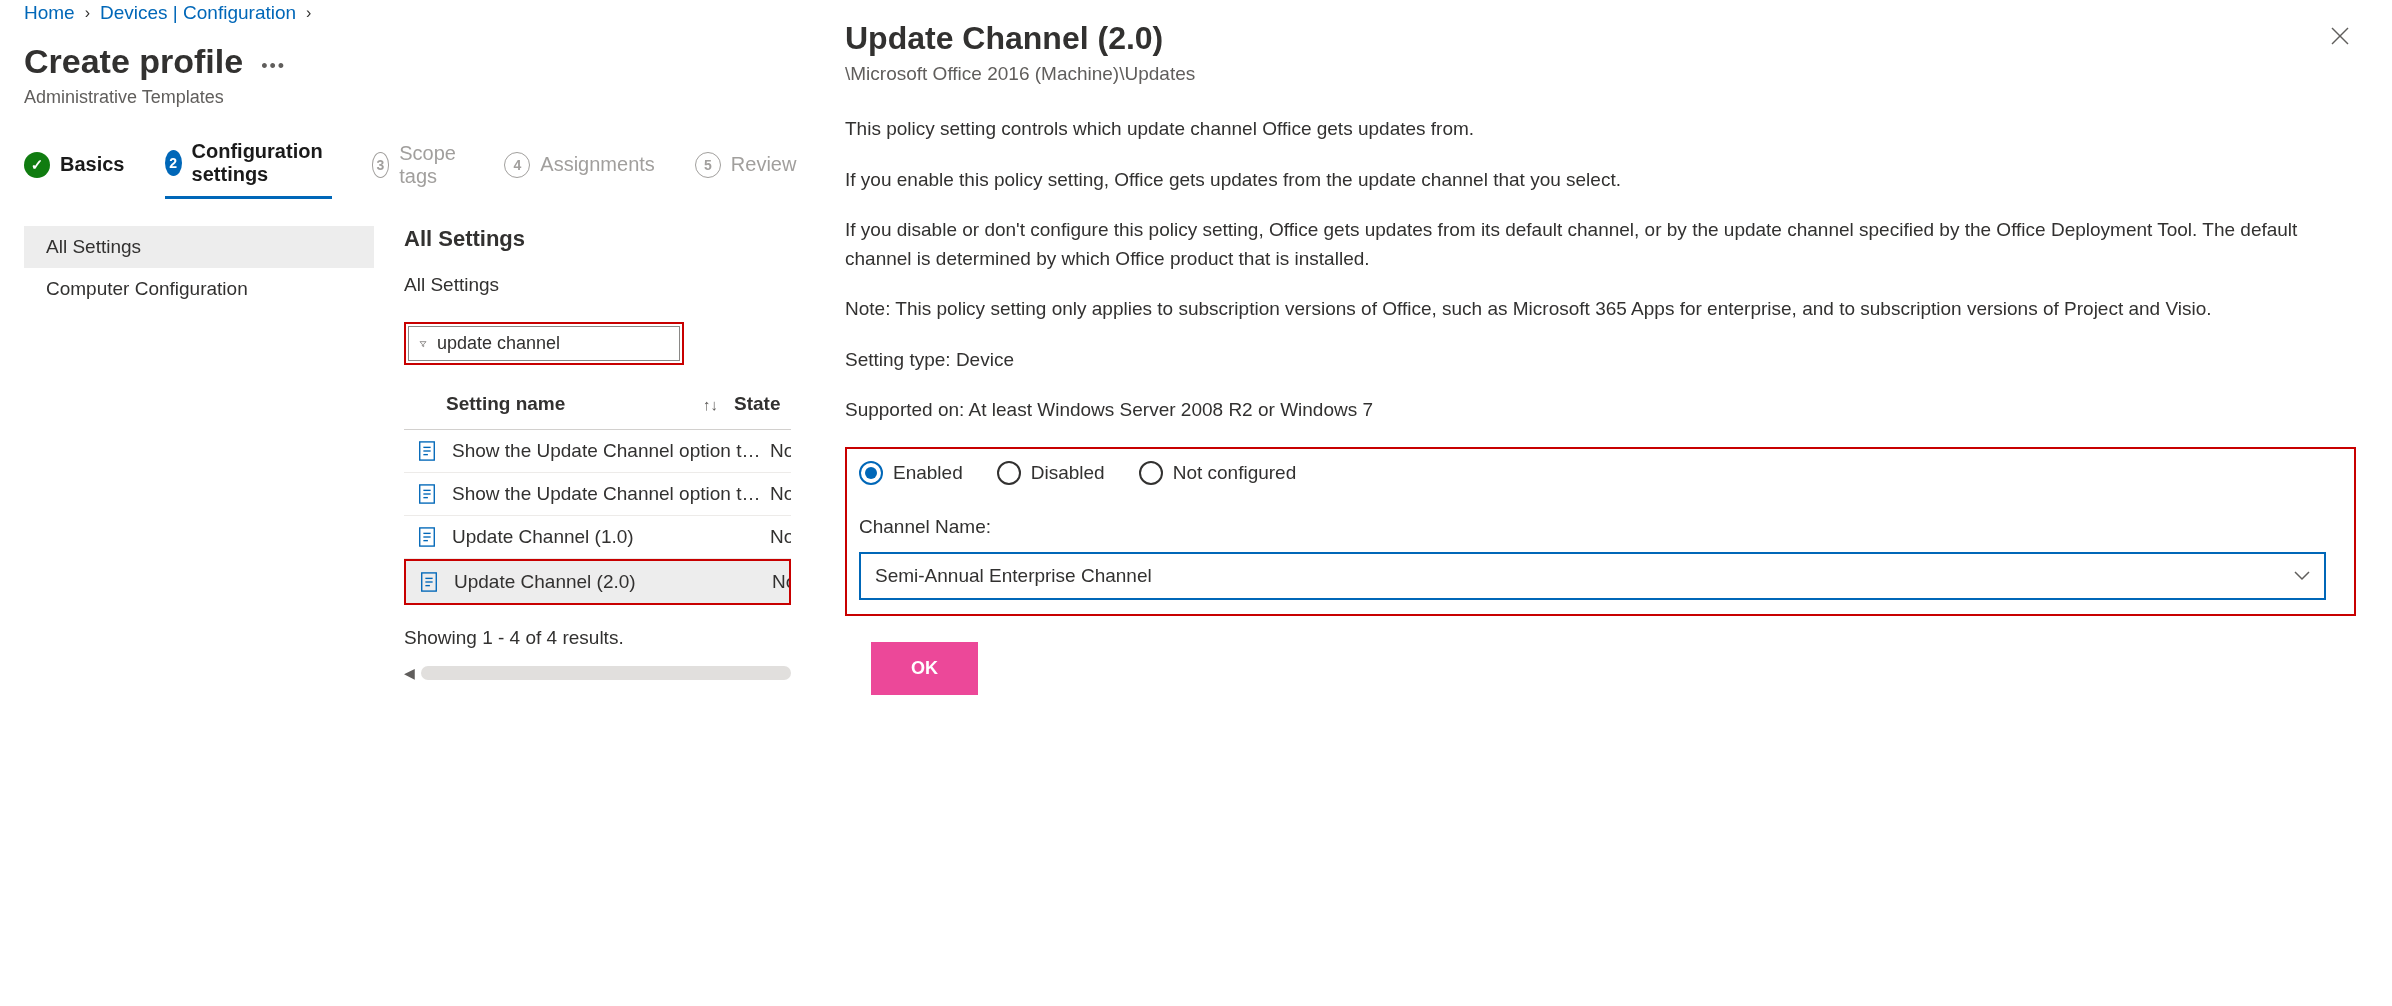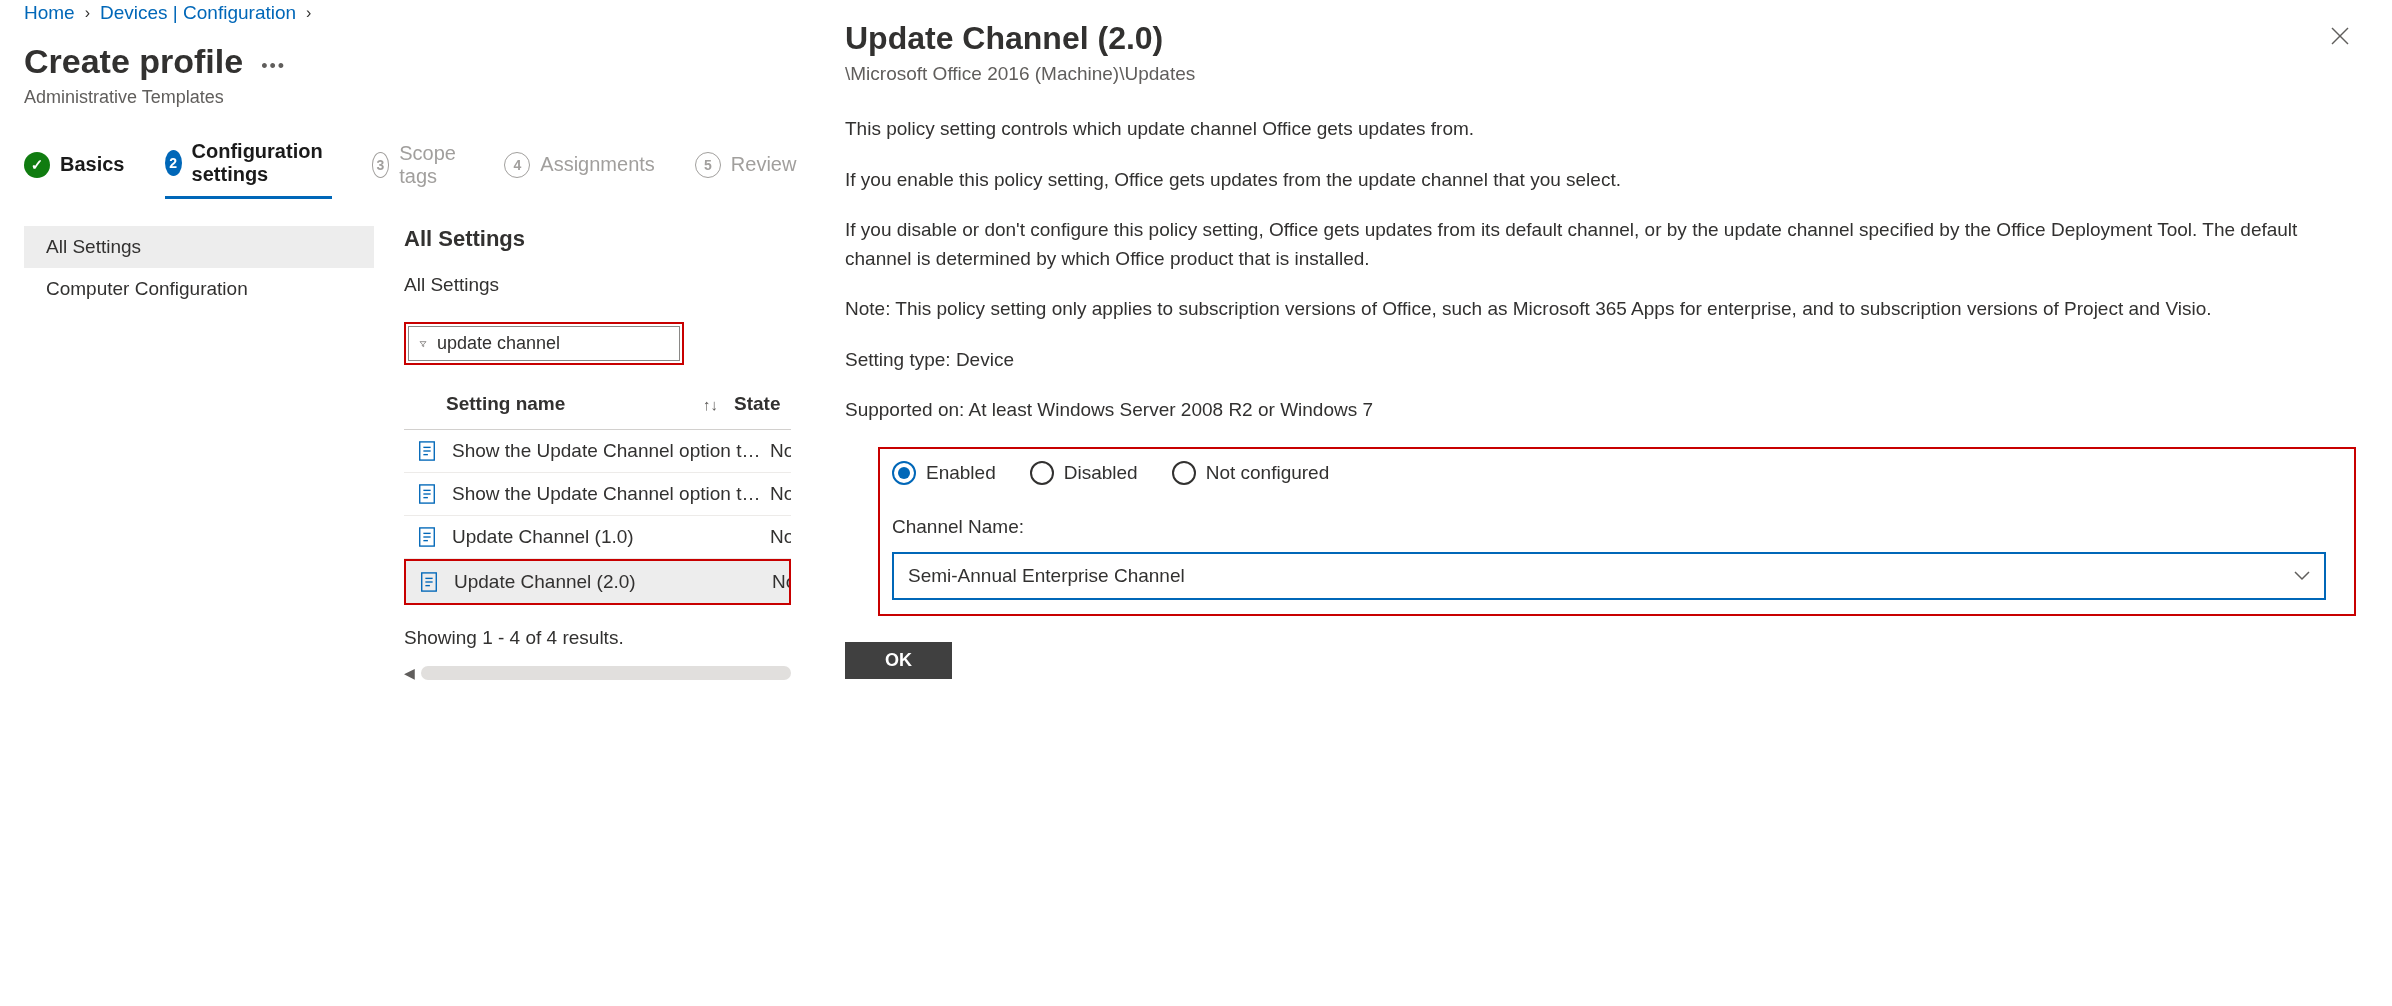--- a/index.html
+++ b/index.html
@@ -224,21 +224,20 @@
     .panel-body {
       font-size: 19px;
       line-height: 1.5;
     }
     .panel-body p { margin-bottom: 22px; }
     .setting-meta { margin-bottom: 22px; }
     
     .radio-frame {
       border: 2px solid #c80000;
       padding: 10px 28px 14px 12px;
-      margin-left: 33px;
     }
     .radio-row {
       display: flex;
       align-items: center;
       gap: 34px;
       margin-bottom: 26px;
     }
     .radio {
       display: flex;
       align-items: center;
@@ -274,24 +273,25 @@
       padding: 8px 14px;
       font-size: 19px;
       display: flex;
       align-items: center;
       justify-content: space-between;
       cursor: pointer;
     }
     .chev-down { color: #605e5c; }
     .ok-btn {
       margin-top: 26px;
-      background: #404040;
+      margin-left: 26px;
+      background: #ec4899;
       color: #fff;
       border: none;
-      padding: 8px 40px;
+      padding: 16px 40px;
       font-size: 18px;
       font-weight: 600;
       cursor: pointer;
     }
   </style>
 </head>
 <body>
 
 <div class="left-pane">
   <div class="breadcrumb">

